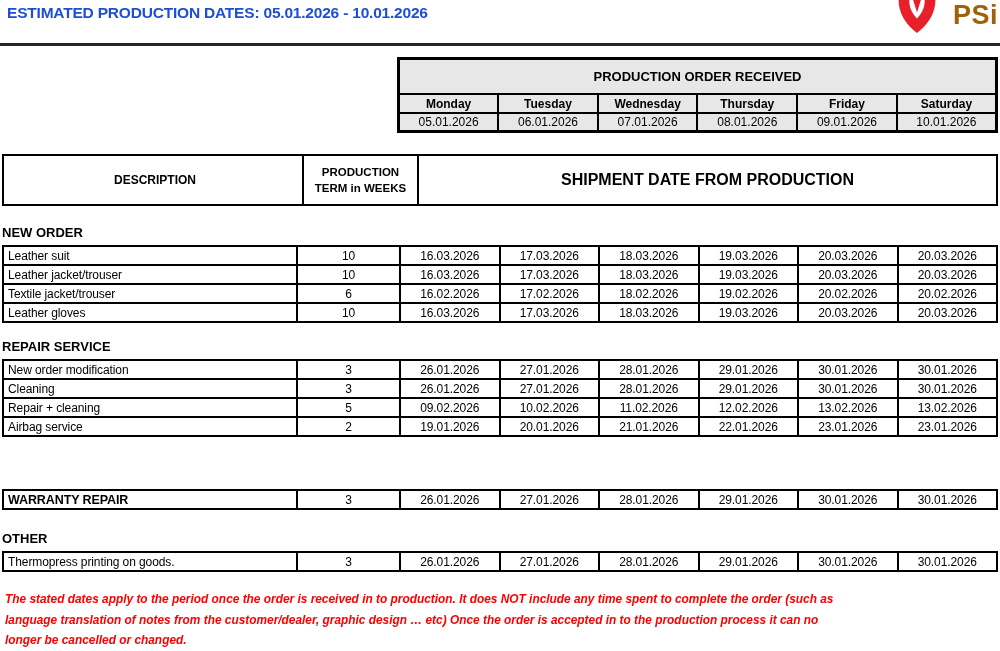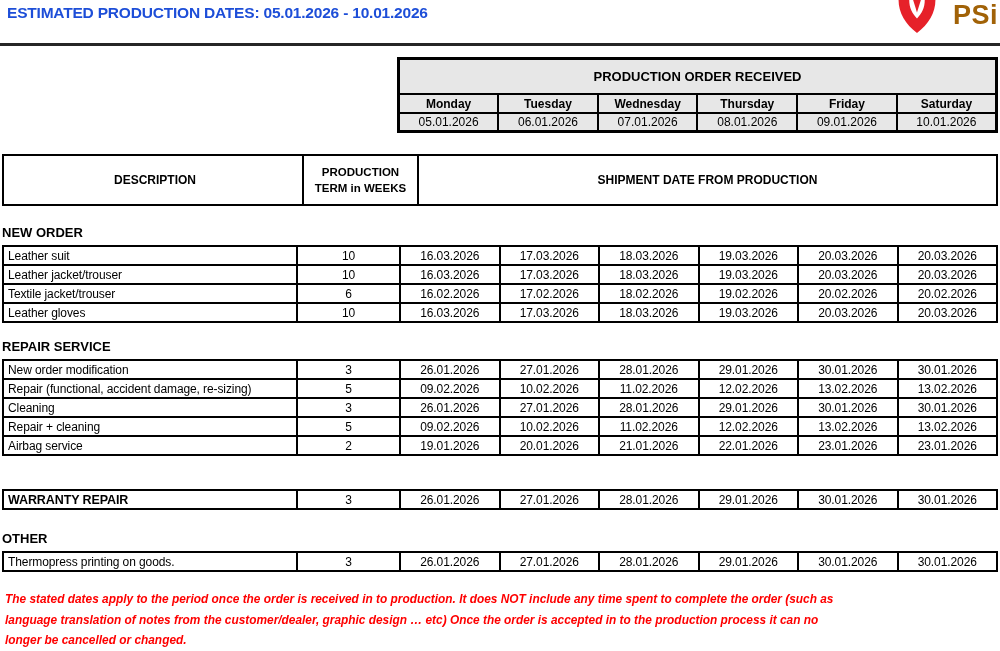--- a/index.html
+++ b/index.html
@@ -35,21 +35,21 @@
   .rcv-dates-row td { height:16px; font-size:12px; }
 
   
   .main-header {
     position:absolute; left:2px; top:154px; width:996px;
     border-collapse:collapse; table-layout:fixed;
   }
   .main-header td { border:2px solid #000; height:48px; background:#fff; padding:0; }
   .main-header .desc-h { width:294px; text-align:center; padding-left:4px; font-weight:bold; font-size:12px; }
   .main-header .term-h { width:103px; text-align:center; font-weight:bold; font-size:11.5px; line-height:1.4; padding:0 5px; }
-  .main-header .ship-h { text-align:center; font-weight:bold; font-size:12px; }
+  .main-header .ship-h { text-align:center; font-weight:bold; font-size:16px; }
 
   
   .section { position:absolute; left:2px; width:996px; }
   #sec-new-order { top:224px; }
   #sec-repair-service { top:338px; }
   #sec-warranty-repair { top:489px; }
   #sec-other { top:530px; }
   .section-label { font-weight:bold; font-size:13px; height:19px; line-height:17px; margin-bottom:2px; }
   .grid { width:996px; border-collapse:collapse; table-layout:fixed; }
   .grid td {
@@ -196,30 +196,20 @@
               <td class="c-desc">New order modification</td>
               <td class="c-num">3</td>
               <td class="c-date">26.01.2026</td>
               <td class="c-date">27.01.2026</td>
               <td class="c-date">28.01.2026</td>
               <td class="c-date">29.01.2026</td>
               <td class="c-date">30.01.2026</td>
               <td class="c-date">30.01.2026</td>
             </tr>
             <tr>
-              <td class="c-desc">Repair (functional, accident damage, re-sizing)</td>
-              <td class="c-num">5</td>
-              <td class="c-date">09.02.2026</td>
-              <td class="c-date">10.02.2026</td>
-              <td class="c-date">11.02.2026</td>
-              <td class="c-date">12.02.2026</td>
-              <td class="c-date">13.02.2026</td>
-              <td class="c-date">13.02.2026</td>
-            </tr>
-            <tr>
               <td class="c-desc">Cleaning</td>
               <td class="c-num">3</td>
               <td class="c-date">26.01.2026</td>
               <td class="c-date">27.01.2026</td>
               <td class="c-date">28.01.2026</td>
               <td class="c-date">29.01.2026</td>
               <td class="c-date">30.01.2026</td>
               <td class="c-date">30.01.2026</td>
             </tr>
             <tr>

